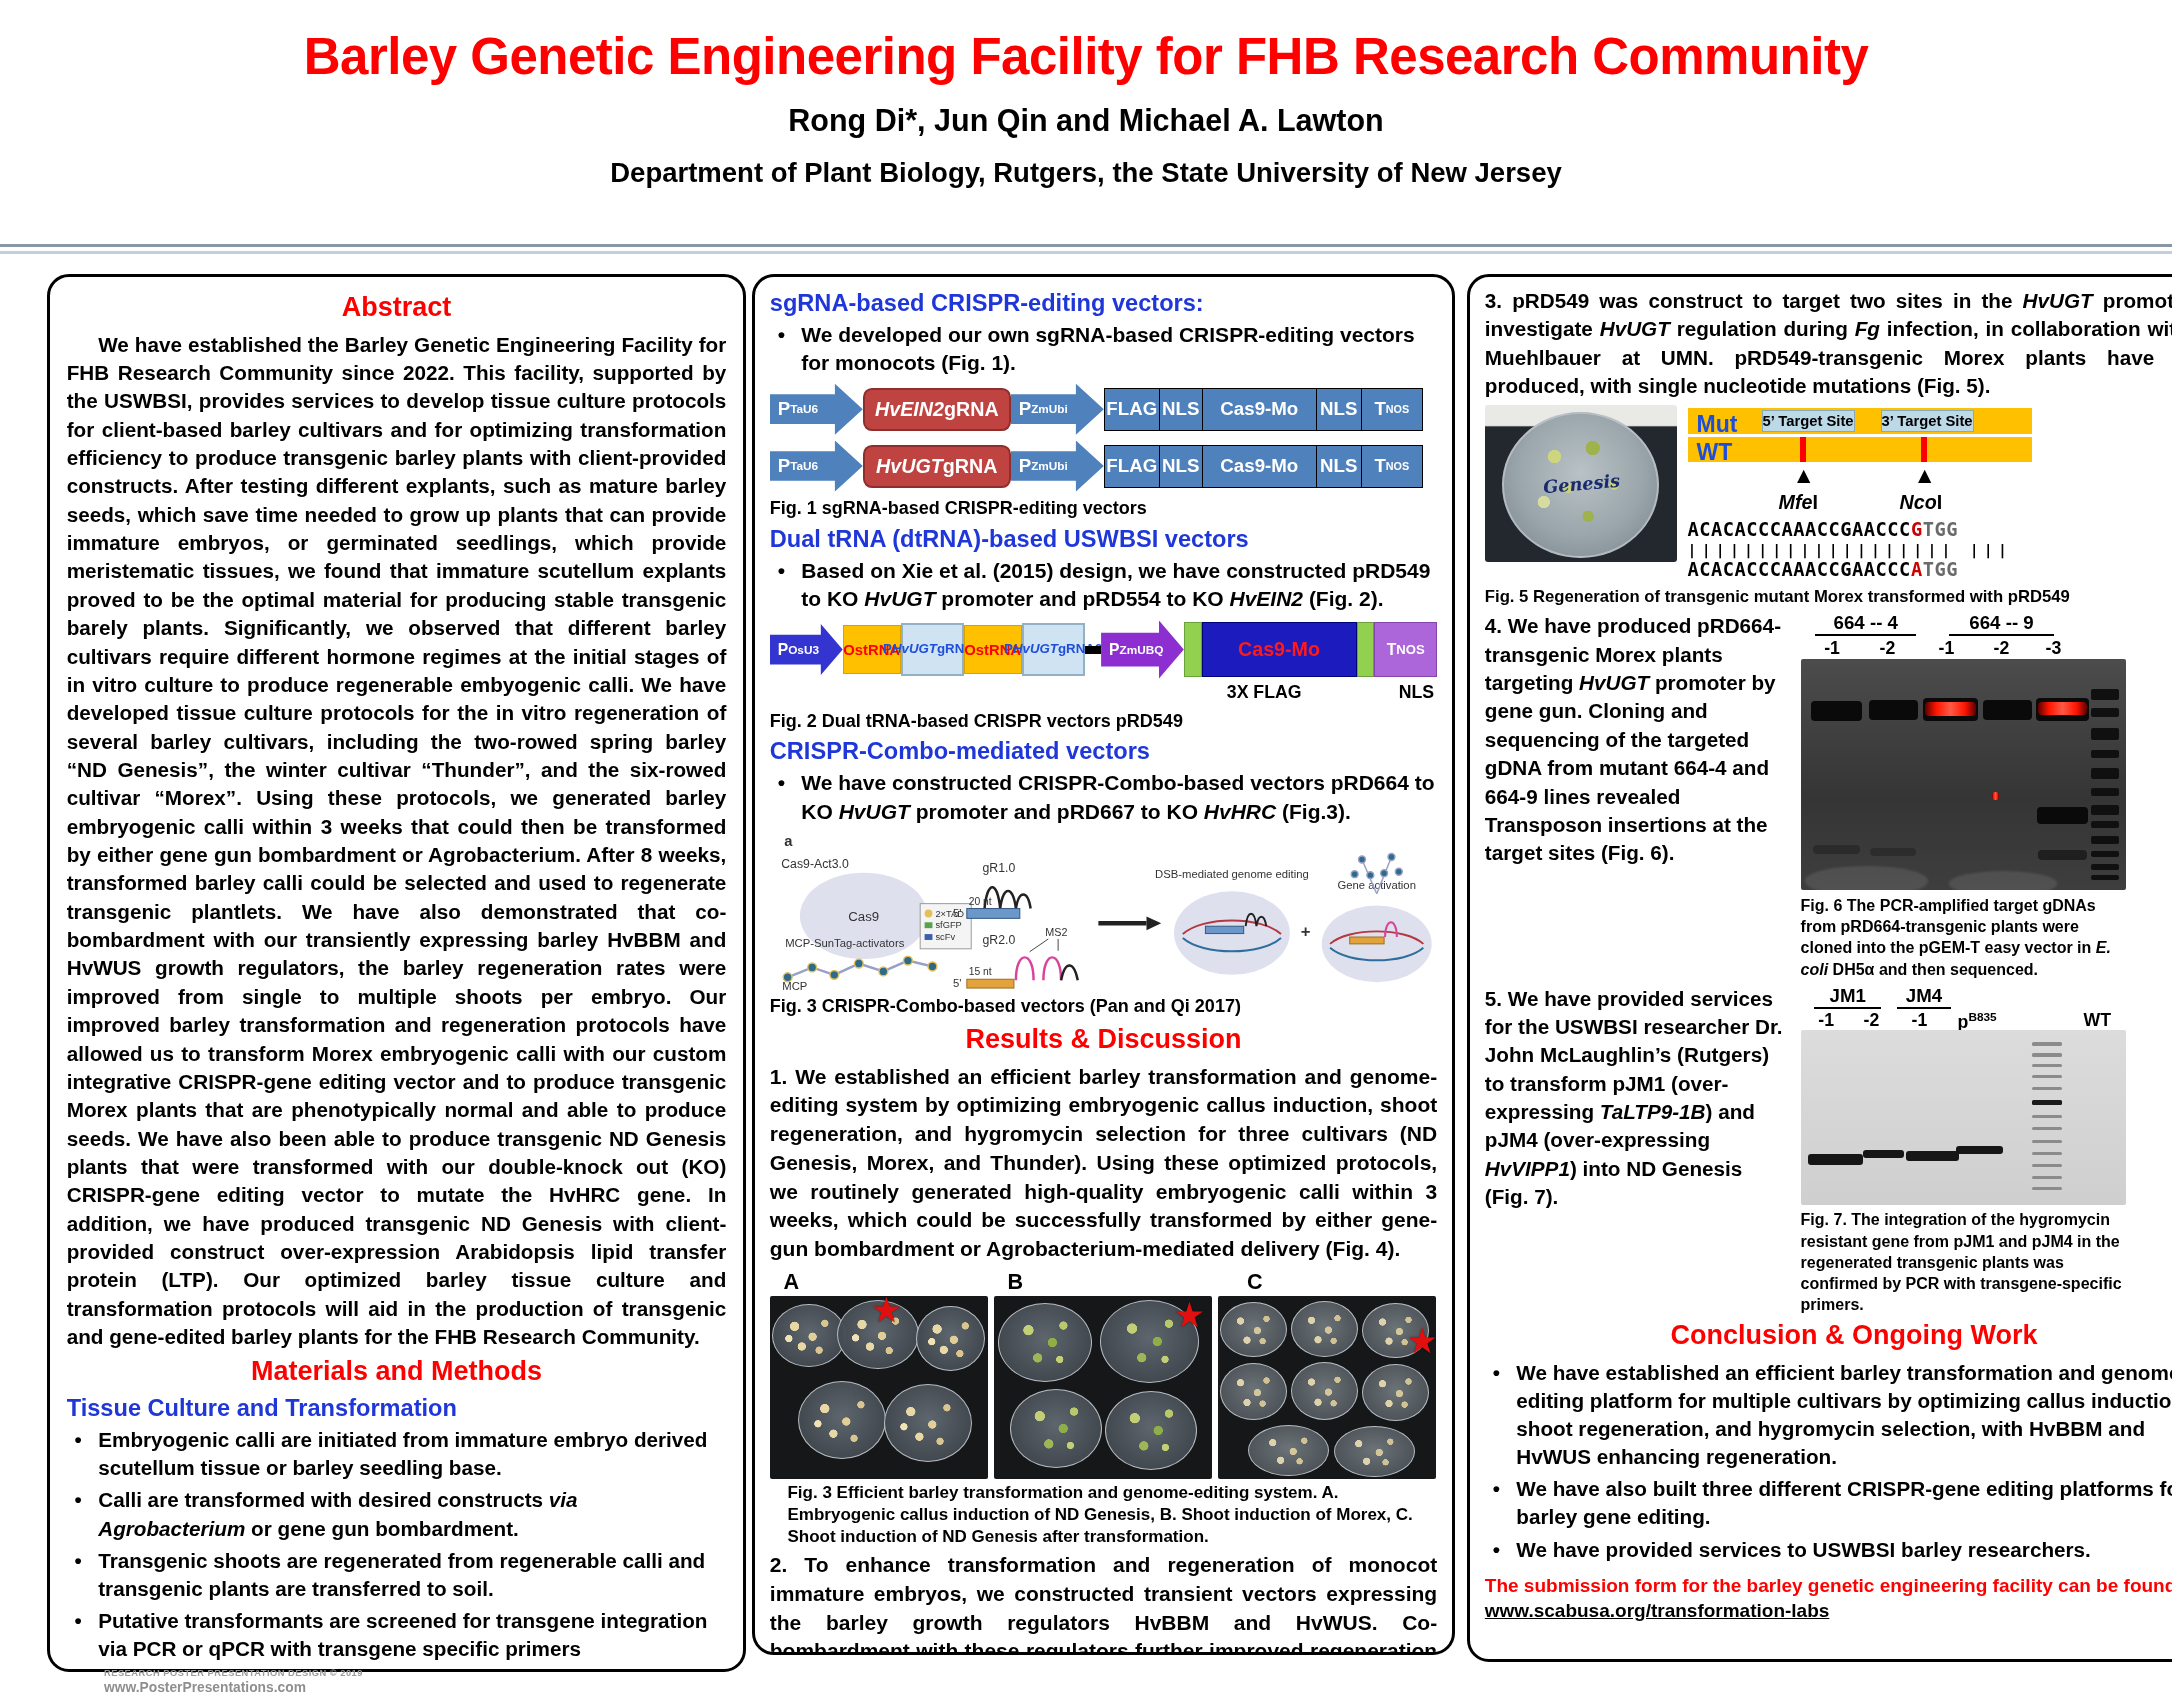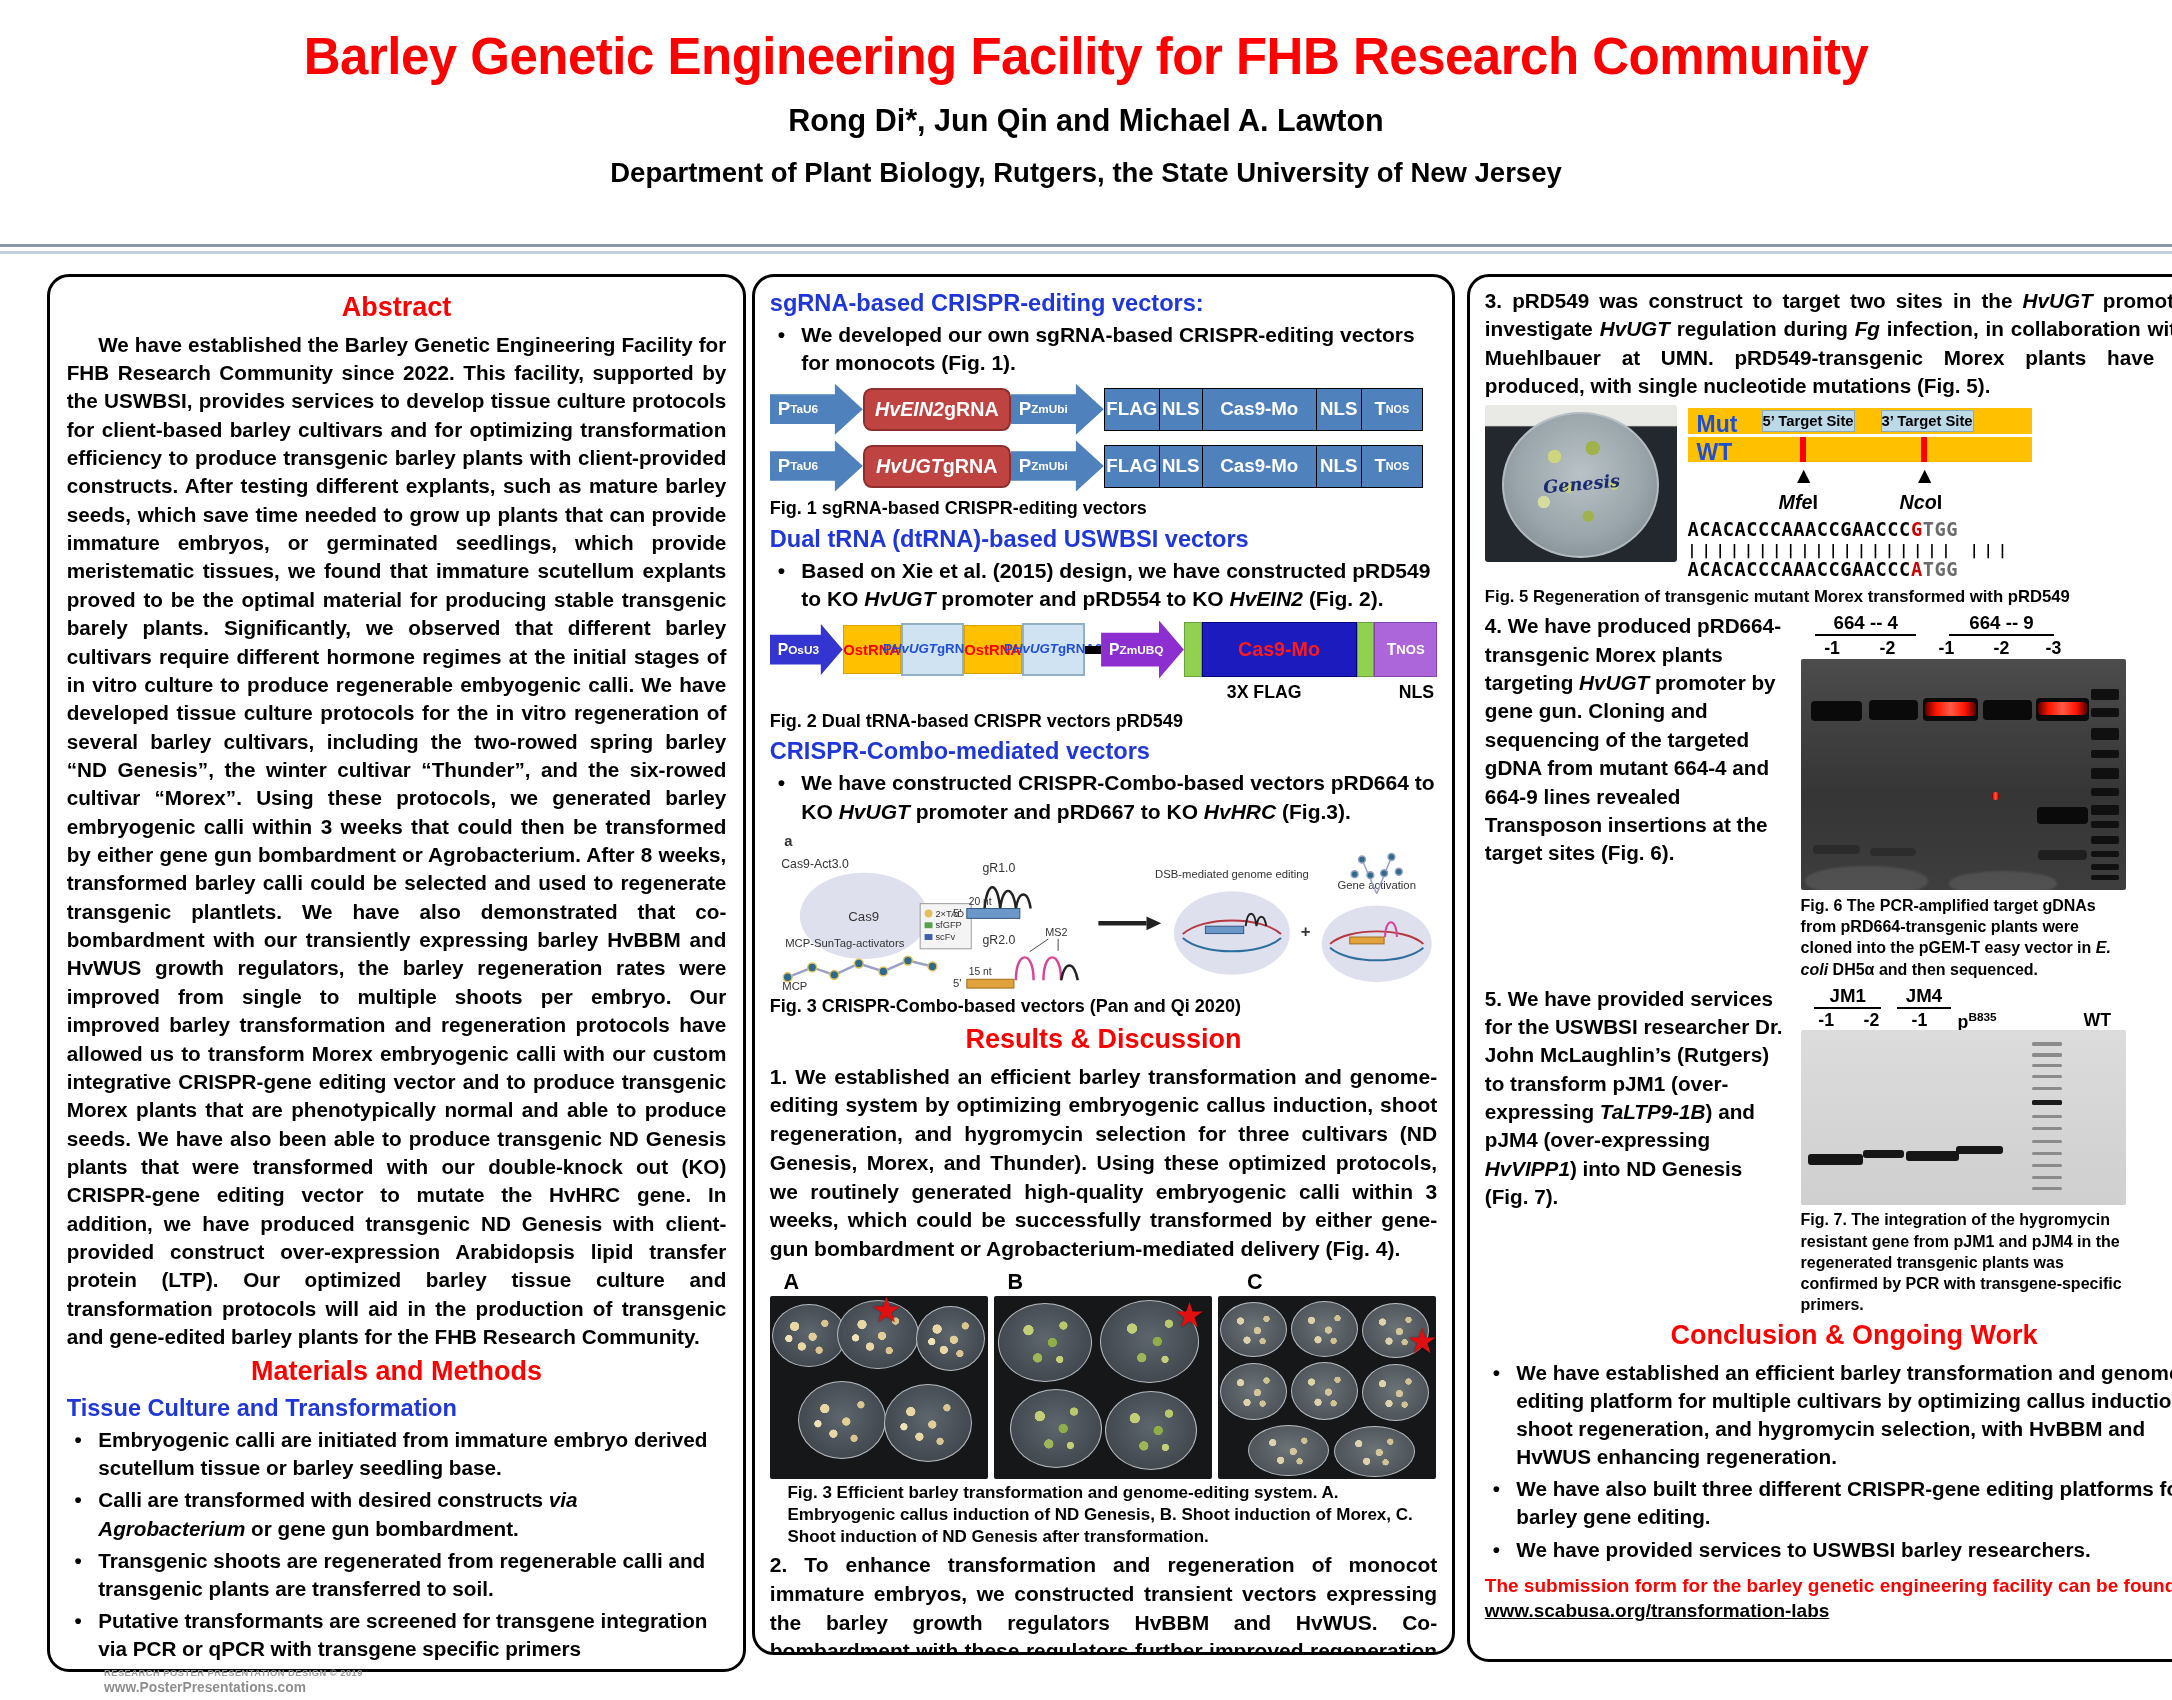--- a/index.html
+++ b/index.html
@@ -343,21 +343,21 @@
             <circle cx="1190" cy="90" r="7"></circle>
             <circle cx="1280" cy="85" r="7"></circle>
         </g>
         <ellipse cx="1235" cy="232" rx="112" ry="78" fill="#dfe0ee"></ellipse>
         <path d="M1140 232 C 1178 198, 1292 198, 1330 232" fill="none" stroke="#b5373f" stroke-width="4"></path>
         <path d="M1140 240 C 1178 274, 1292 274, 1330 240" fill="none" stroke="#2d6e9e" stroke-width="4"></path>
         <rect x="1180" y="218" width="70" height="14" fill="#e2a33c" stroke="#9c6d1e" stroke-width="2"></rect>
         <path d="M1252 218 c0,-40 24,-40 24,0" fill="none" stroke="#d8449a" stroke-width="4"></path>
       </svg>
     </div>
-    <div class="cap">Fig. 3  CRISPR-Combo-based vectors (Pan and Qi 2020)</div>
+    <div class="cap">Fig. 3  CRISPR-Combo-based vectors (Pan and Qi 2017)</div>
 
     <div class="h-red">Results &amp; Discussion</div>
     <p class="para" style="font-size:21px">1. We established an efficient barley transformation and genome-editing system by optimizing embryogenic callus induction, shoot regeneration, and hygromycin selection for three cultivars (ND Genesis, Morex, and Thunder). Using these optimized protocols, we routinely generated high-quality embryogenic calli within 3 weeks, which could be successfully transformed by either gene-gun bombardment or Agrobacterium-mediated delivery (Fig. 4).</p>
 
     <div class="panels">
       <div class="pwrap">
         <div class="plabel">A</div>
         <div class="photo">
           <div class="dish sa" style="left:2px;top:7.9px;width:74px;height:63px;"></div>
           <div class="dish sa" style="left:67px;top:3.9px;width:82px;height:69px;"></div>

